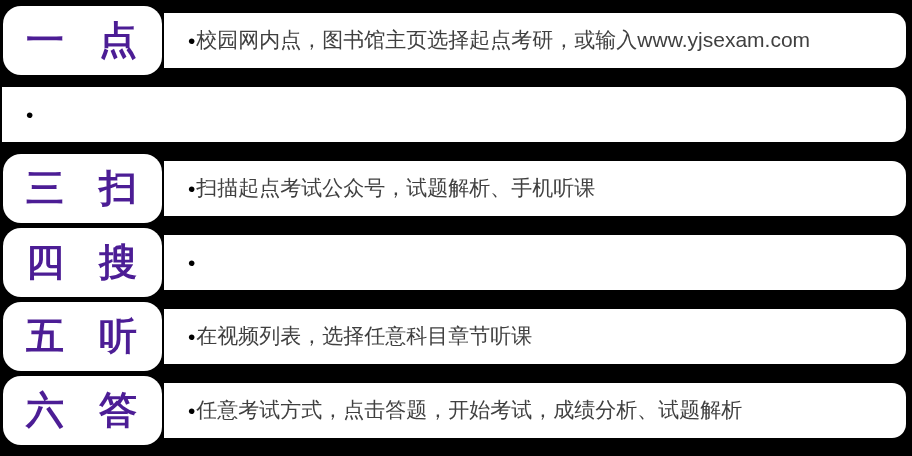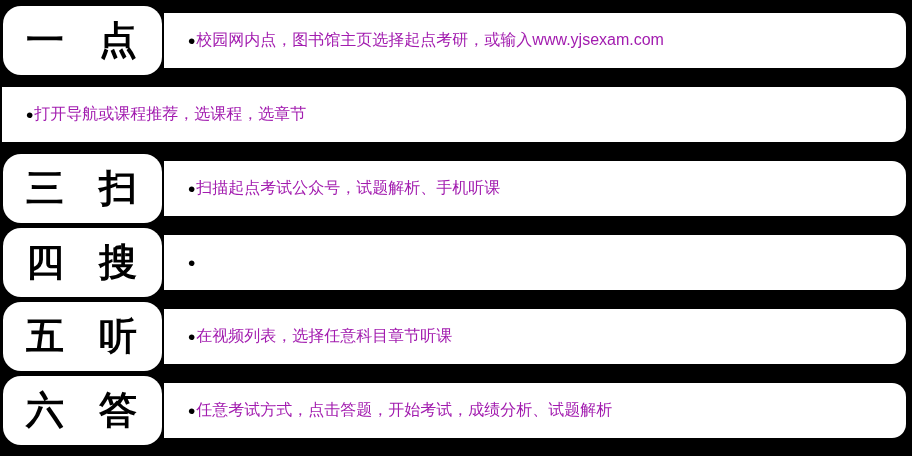--- a/index.html
+++ b/index.html
@@ -31,21 +31,21 @@
     border-radius: 18px;
     display: flex;
     align-items: center;
     justify-content: center;
   }
   .step-label {
     font-family: "DejaVu Serif", serif;
     font-weight: bold;
     font-size: 38px;
     line-height: 1;
-    color: #000000;
+    color: #4c1d95;
     letter-spacing: 2px;
     word-spacing: 18px;
     white-space: nowrap;
   }
   .desc-bar {
     flex: 1;
     height: 55px;
     margin-left: 2px;
     margin-right: 6px;
     background: #ffffff;
@@ -56,22 +56,22 @@
     box-sizing: border-box;
     overflow: hidden;
   }
   .bullet {
     font-size: 21px;
     color: #000000;
     line-height: 1;
     margin-right: 1px;
   }
   .desc-text {
-    font-size: 16px;
-    color: #a21caf;
+    font-size: 21px;
+    color: #404040;
     line-height: 1.15;
     white-space: nowrap;
   }
 </style>
 </head>
 <body>
 
 <div class="canvas">
 
   <div class="row">
@@ -80,21 +80,20 @@
     </div>
     <div class="desc-bar">
       <span class="bullet">•</span>
       <span class="desc-text">校园网内点，图书馆主页选择起点考研，或输入www.yjsexam.com</span>
     </div>
   </div>
 
   <div class="row">
     <div class="desc-bar">
       <span class="bullet">•</span>
-      <span class="desc-text">打开导航或课程推荐，选课程，选章节</span>
     </div>
   </div>
 
   <div class="row">
     <div class="step-box">
       <span class="step-label">三 扫</span>
     </div>
     <div class="desc-bar">
       <span class="bullet">•</span>
       <span class="desc-text">扫描起点考试公众号，试题解析、手机听课</span>

